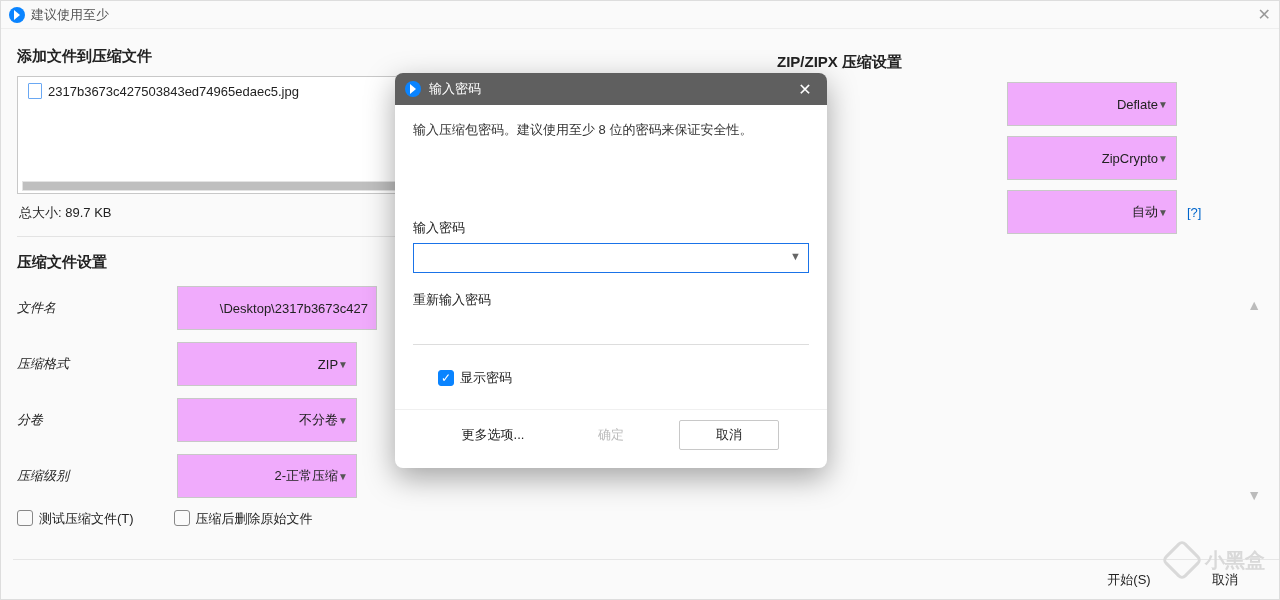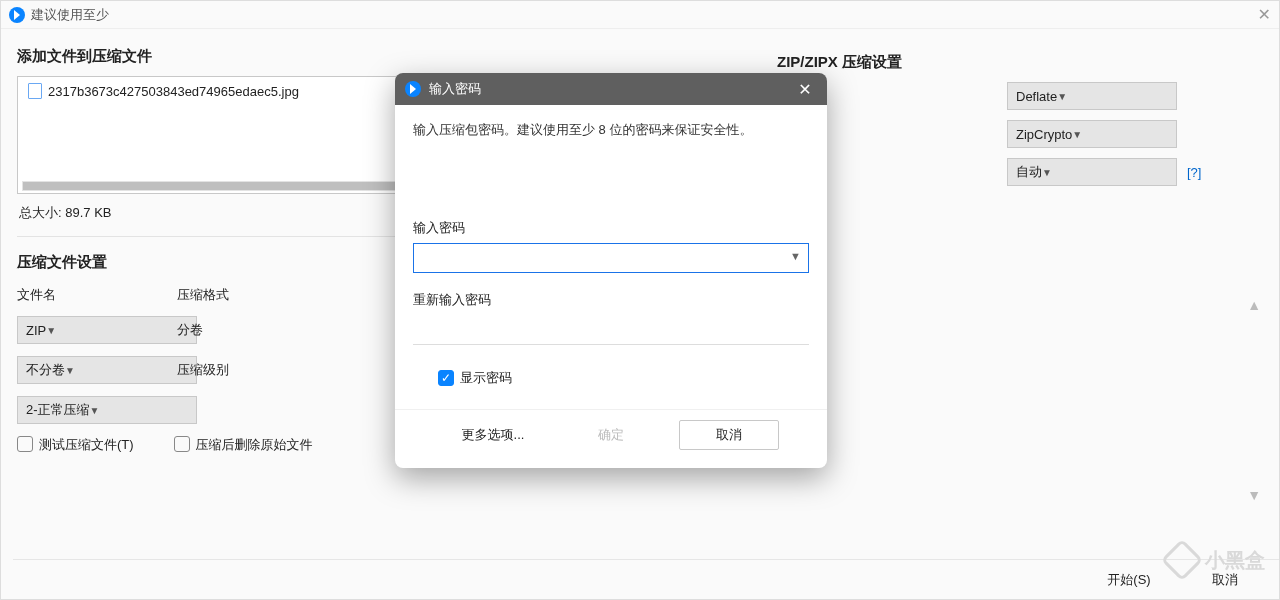--- a/index.html
+++ b/index.html
@@ -20,22 +20,22 @@
   .file-list-box .header { color: #666; font-size: 12px; padding: 4px 2px; }
   .file-list-box .row { display: flex; align-items: center; gap: 6px; padding: 2px 2px; font-size: 13px; }
   .file-list-box .row .file-icon { width: 14px; height: 16px; border: 1px solid #6aa8f3; background: #fff; border-radius: 1px; display:inline-block; position:relative; }
   .file-list-box .hscroll { position:absolute; left:4px; right:4px; bottom:2px; height:10px; background:#fff; border:1px solid #e3e3e3; }
   .file-list-box .hscroll .thumb { position:absolute; left:0; width:62%; top:0; bottom:0; background:#bfbfbf; }
 
   .total-size { margin: 10px 2px; font-size: 13px; }
   .hr { height:1px; background:#e3e3e3; margin: 4px 0 8px 0; }
 
   .form-grid { display:grid; grid-template-columns: 160px 1fr; row-gap: 12px; align-items: center; margin-top: 4px; }
-  .label { font-size: 13px; }
-  .text-field, .select { height: 28px; border: 1px solid #c8c8c8; background: #e5e5e5; padding: 0 8px; font-size: 13px; width: 180px; display:flex; align-items:center; justify-content:flex-start; }
+  .label { font-size: 13px; font-style: italic; }
+  .text-field, .select { height: 44px; border: 1px solid #c8c8c8; background: #f0abfc; padding: 0 8px; font-size: 13px; width: 180px; display:flex; align-items:center; justify-content:flex-end; }
   .filename-field { width: 200px; }
   .select .chev { font-size: 10px; color:#555; }
 
   .checkbox-row { display:flex; gap: 40px; margin-top: 12px; }
   .cb { width:16px; height:16px; border:1px solid #888; border-radius:3px; display:inline-flex; align-items:center; justify-content:center; margin-right:6px; vertical-align: -3px; }
   .cb.checked { background:#0a84ff; border-color:#0a84ff; }
   .cb.checked::after { content:"✓"; color:#fff; font-size:12px; line-height:1; }
 
   .more-options { position:absolute; left:16px; bottom:8px; display:flex; align-items:center; font-size:13px; }
 
@@ -105,20 +105,23 @@
         <span>总大小:</span>
         <span>89.7 KB</span>
       </div>
 
       <div class="hr"></div>
 
       <div class="section-title">压缩文件设置</div>
 
       <div class="form-grid">
         <div class="label">文件名</div>
+        <div class="text-field filename-field">
+          <span>\Desktop\2317b3673c427</span>
+        </div>
 
         <div class="label">压缩格式</div>
         <div class="select">
           <span>ZIP</span>
           <span class="chev">▼</span>
         </div>
 
         <div class="label">分卷</div>
         <div class="select">
           <span>不分卷</span>

